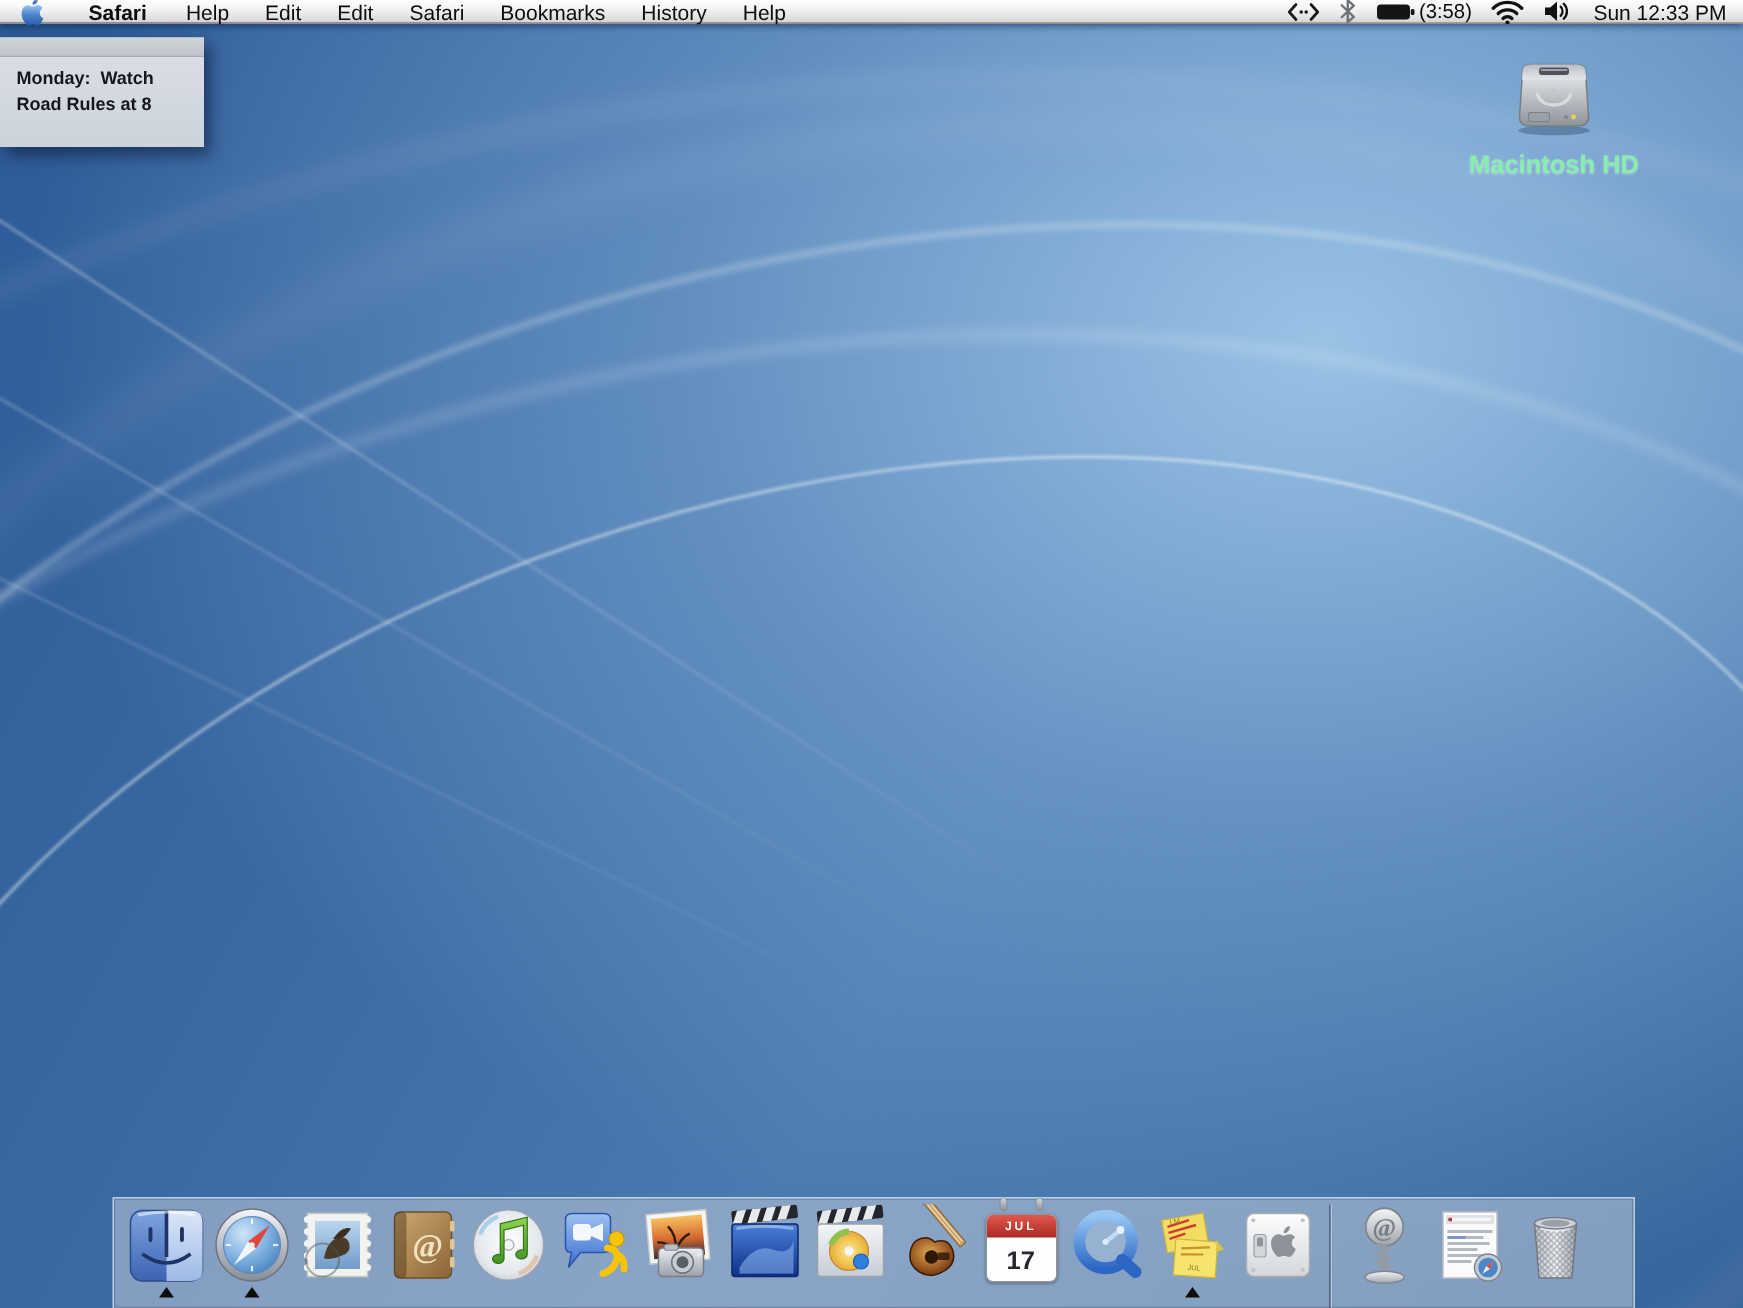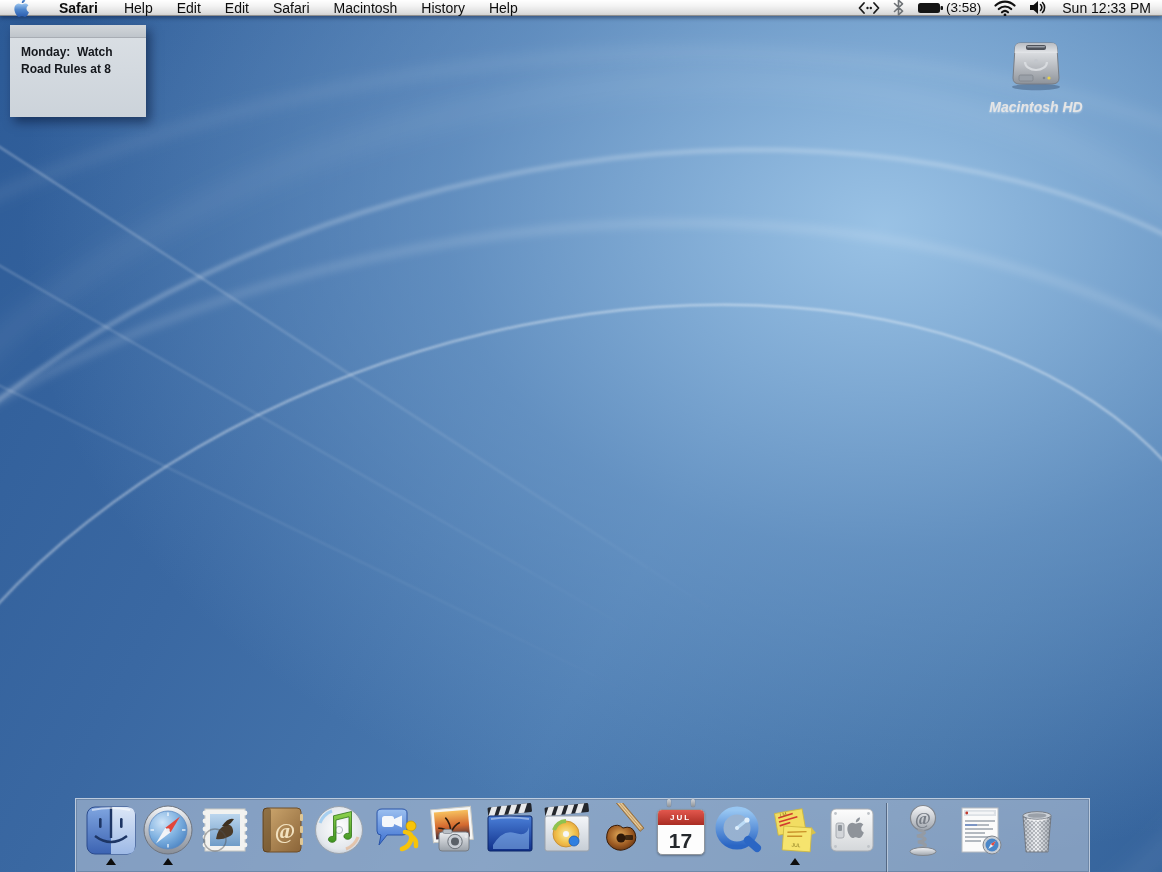--- a/index.html
+++ b/index.html
@@ -31,46 +31,46 @@
   .mb-left { display:flex; align-items:center; height:100%; }
   .apple-item { padding:0 15px 0 13px; display:flex; align-items:center; height:100%; }
   .menu-item { padding:0 12px; height:100%; display:flex; align-items:center; }
   .app-name { font-weight:bold; padding:0 14px; }
   .mb-right { margin-left:auto; display:flex; align-items:center; gap:13px; padding-right:11px; height:100%; }
   .status-item { display:flex; align-items:center; height:100%; }
   .batt-time { font-size:13.5px; margin-left:2px; }
   .clock { font-size:14px; padding-left:2px; }
 
   
-  .sticky { position:absolute; left:10px; top:25px; width:136px; height:92px; z-index:30;
+  .sticky { position:absolute; left:0; top:25px; width:136px; height:73px; z-index:30;
     background:linear-gradient(#dbe0e5, #ccd3da); box-shadow:4px 5px 10px rgba(0,10,35,.5); }
   .sticky-titlebar { height:13px; background:linear-gradient(#d2d6da,#bfc5cb); border-bottom:1px solid #a8adb4; }
   .sticky-body { padding:6px 8px 0 11px; font-size:12px; font-weight:bold; color:#14171c; line-height:17px; }
   .sticky-line { display:block; white-space:pre; }
 
   
   .hd-icon-wrap { position:absolute; right:66px; top:36px; width:120px; z-index:20; text-align:center; }
-  .hd-label { margin-top:3px; font-size:14px; font-weight:bold; color:#e5e5e5; text-shadow:0 1px 2px rgba(255,255,255,.45);font-style:italic; }
+  .hd-label { margin-top:3px; font-size:17px; font-weight:bold; color:#86efac; text-shadow:0 1px 2px rgba(255,255,255,.45); }
 
   
   .dock { position:absolute; left:75px; top:798px; width:1015px; height:74px; z-index:35;
     background:rgba(176,191,212,.62);
     border:1px solid rgba(255,255,255,.45); border-bottom:none;
     box-shadow:inset 0 0 0 1px rgba(55,75,105,.28);
     display:flex; align-items:flex-start; padding:4px 6px 0 6px; }
   .dock-item { width:57px; display:flex; flex-direction:column; align-items:center; cursor:pointer; }
   .dock-item svg { display:block; }
   .run-tri { width:0; height:0; border-left:5px solid transparent; border-right:5px solid transparent; border-bottom:7px solid #0d0d0d; margin-top:1px; }
   .run-tri.off { visibility:hidden; }
   .dock-divider { width:1px; align-self:stretch; background:rgba(60,75,100,.65); box-shadow:1px 0 0 rgba(255,255,255,.4); margin:0 7px 0 6px; }
 
   
   .ical { position:relative; width:48px; height:46px; margin-top:6px; background:#fdfdfd; border:1px solid #8f959c; border-radius:5px; overflow:hidden; box-shadow:0 1px 2px rgba(0,0,0,.3); }
   .ical-head { height:15px; background:linear-gradient(#e2574d,#a92c23); color:#fff; font-size:8px; font-weight:bold; letter-spacing:2px; display:flex; align-items:center; justify-content:center; }
-  .ical-day { height:31px; display:flex; align-items:center; justify-content:center; font-size:21px; font-weight:bold; color:#25282c; }
+  .ical-day { height:31px; display:flex; align-items:center; justify-content:center; font-size:17px; font-weight:bold; color:#25282c; }
   .ical-ring { position:absolute; top:-4px; width:4px; height:8px; background:linear-gradient(#cfd3d8,#8c9197); border-radius:2px; box-shadow:0 0 1px #555; }
   .ring-l { left:10px; } .ring-r { right:10px; }
   .ical-wrap { position:relative; }
 </style>
 </head>
 <body>
 
 <div class="desktop">
   <div class="arc arc5"></div>
   <div class="arc arc4"></div>
@@ -95,21 +95,21 @@
         </defs>
         <path fill="url(#apl)" d="M17.5,14.1c0-3,2.5-4.5,2.6-4.6c-1.4-2.1-3.6-2.4-4.3-2.4c-1.8-0.2-3.6,1.1-4.5,1.1c-1,0-2.4-1.1-3.9-1.1C5.5,7.2,3.7,8.4,2.7,10.1c-2,3.5-0.5,8.7,1.5,11.6c1,1.4,2.1,3,3.6,2.9c1.5-0.1,2-0.9,3.8-0.9c1.8,0,2.3,0.9,3.9,0.9c1.6,0,2.6-1.4,3.5-2.8c1.1-1.6,1.6-3.2,1.6-3.3C20.6,18.4,17.5,17.2,17.5,14.1z"></path>
         <path fill="url(#apl)" d="M14.8,4.9c0.8-1,1.4-2.4,1.2-3.8c-1.2,0.1-2.6,0.8-3.4,1.8c-0.8,0.9-1.4,2.3-1.2,3.6C12.7,6.6,14,5.9,14.8,4.9z"></path>
       </svg>
     </div>
     <div class="menu-item app-name">Safari</div>
     <div class="menu-item">Help</div>
     <div class="menu-item">Edit</div>
     <div class="menu-item">Edit</div>
     <div class="menu-item">Safari</div>
-    <div class="menu-item">Macintosh</div>
+    <div class="menu-item">Bookmarks</div>
     <div class="menu-item">History</div>
     <div class="menu-item">Help</div>
   </div>
 
   <div class="mb-right">
     <div class="status-item">
       <svg width="22" height="14" viewBox="0 0 22 14">
         <path d="M6,2 L1.5,7 L6,12 M16,2 L20.5,7 L16,12" stroke="#1a1a1a" stroke-width="1.8" fill="none" stroke-linecap="round" stroke-linejoin="round"></path>
         <circle cx="9.5" cy="7" r="1.2" fill="#1a1a1a"></circle>
           <circle cx="12.8" cy="7" r="1.2" fill="#1a1a1a"></circle>

